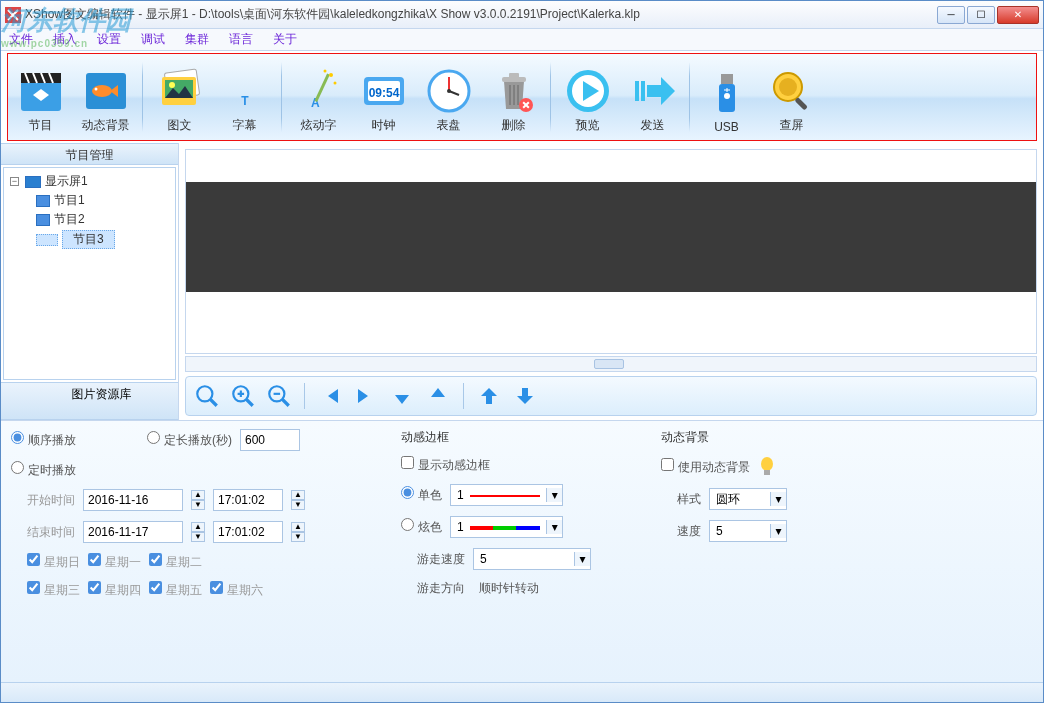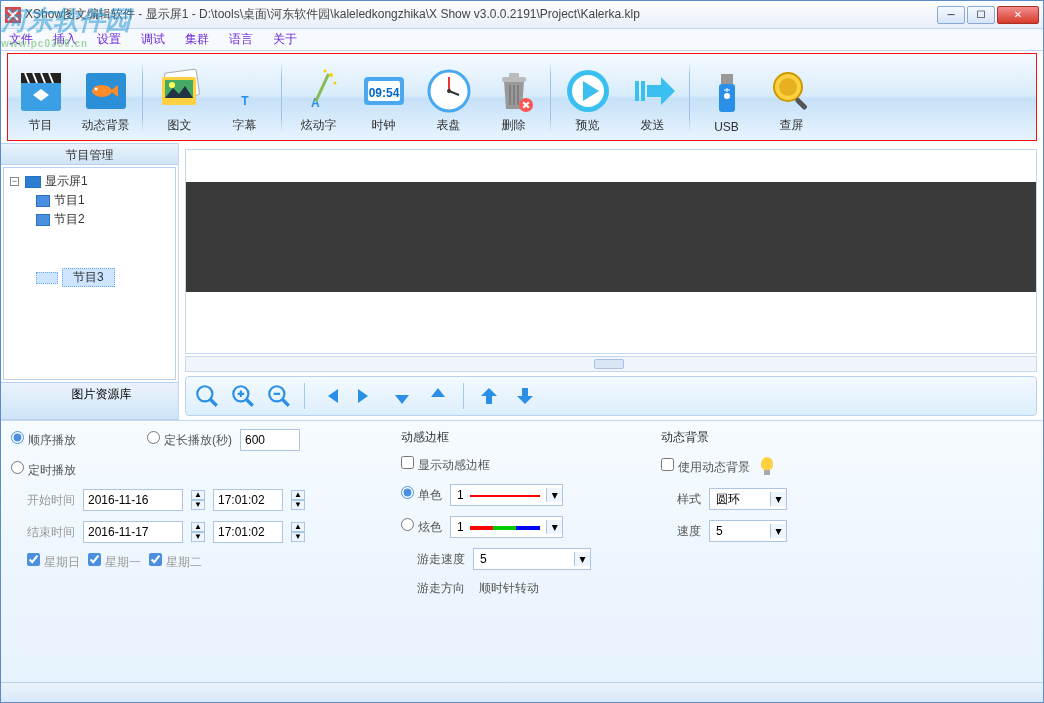--- a/index.html
+++ b/index.html
@@ -34,21 +34,21 @@
 
 .main { display: flex; height: calc(703px - 28px - 22px - 92px - 262px - 22px); }
 .sidebar { width: 178px; border-right: 1px solid #c5d7ee; display:flex; flex-direction:column; background:#fff; }
 .panel-title { height: 22px; background: linear-gradient(#eaf3fc,#cfe4f7); text-align: center; line-height: 22px; border-bottom: 1px solid #b8d2ee; border-top: 1px solid #b8d2ee; color:#333; }
 .tree { flex:1; border: 1px solid #b8d2ee; margin: 2px; overflow:auto; padding: 4px; }
 .tree-node { display:flex; align-items:center; gap:4px; padding:1px 0; color:#333; }
 .tree-node.lvl1 { margin-left: 2px; }
 .tree-node.lvl2 { margin-left: 28px; }
 .tree-node .ticon { width:14px; height:12px; background:#4a8fe0; border:1px solid #2a6fc0; }
 .tree-node .ticon.screen { width:16px; height:12px; background:#2a7fd0; }
-.tree-node.sel span { background:#cde5ff; border:1px dotted #6aa8e8; padding:0 10px;margin-top:38px; }
+.tree-node.sel span { background:#cde5ff; border:1px dotted #6aa8e8; padding:0 10px; }
 .tree .expander { display:inline-block; width:9px; height:9px; border:1px solid #888; text-align:center; line-height:7px; font-size:9px; margin-right:2px; color:#555;}
 
 .res-title { height: 38px; background: linear-gradient(#eaf3fc,#cfe4f7); text-align:center; line-height:22px; border-top:1px solid #b8d2ee; border-bottom:1px solid #b8d2ee;padding-left:24px;}
 
 .preview-area { flex:1; display:flex; flex-direction:column; background:#fff; }
 .preview-canvas { flex:1; margin: 6px 6px 2px 6px; border:1px solid #c5d7ee; background:#fff; position:relative; }
 .preview-canvas .blackbar { position:absolute; top:32px; left:0; right:0; height:110px; background:#3a3a3a; }
 .hscroll { height:16px; margin: 0 6px; border:1px solid #c5d7ee; background:#f0f5fb; position:relative; }
 .hscroll .thumb { position:absolute; left:48%; top:2px; width:30px; height:10px; background:#d9e6f5; border:1px solid #a8c3e3; border-radius:2px;}
 
@@ -386,20 +386,26 @@
         <div class="spinner-btns">
           <div>▲</div>
           <div>▼</div>
         </div>
     </div>
     <div class="row indent">
       <label class="disabled"><input type="checkbox" checked="" style=""><span>星期日</span></label>
       <label class="disabled"><input type="checkbox" checked="" style=""><span>星期一</span></label>
       <label class="disabled"><input type="checkbox" checked="" style=""><span>星期二</span></label>
     </div>
+    <div class="row indent">
+      <label class="disabled"><input type="checkbox" checked="" style=""><span>星期三</span></label>
+      <label class="disabled"><input type="checkbox" checked="" style=""><span>星期四</span></label>
+      <label class="disabled"><input type="checkbox" checked="" style=""><span>星期五</span></label>
+      <label class="disabled"><input type="checkbox" checked="" style=""><span>星期六</span></label>
+    </div>
   </div>
 
   <div class="group" style="width:230px">
     <div class="group-title">动感边框</div>
     <div class="row">
         <label><input type="checkbox" style=""><span>显示动感边框</span></label>
       </div>
     <div class="row">
       <label><input type="radio" name="bc" checked="" style=""><span>单色</span></label>
       <div class="combo">

